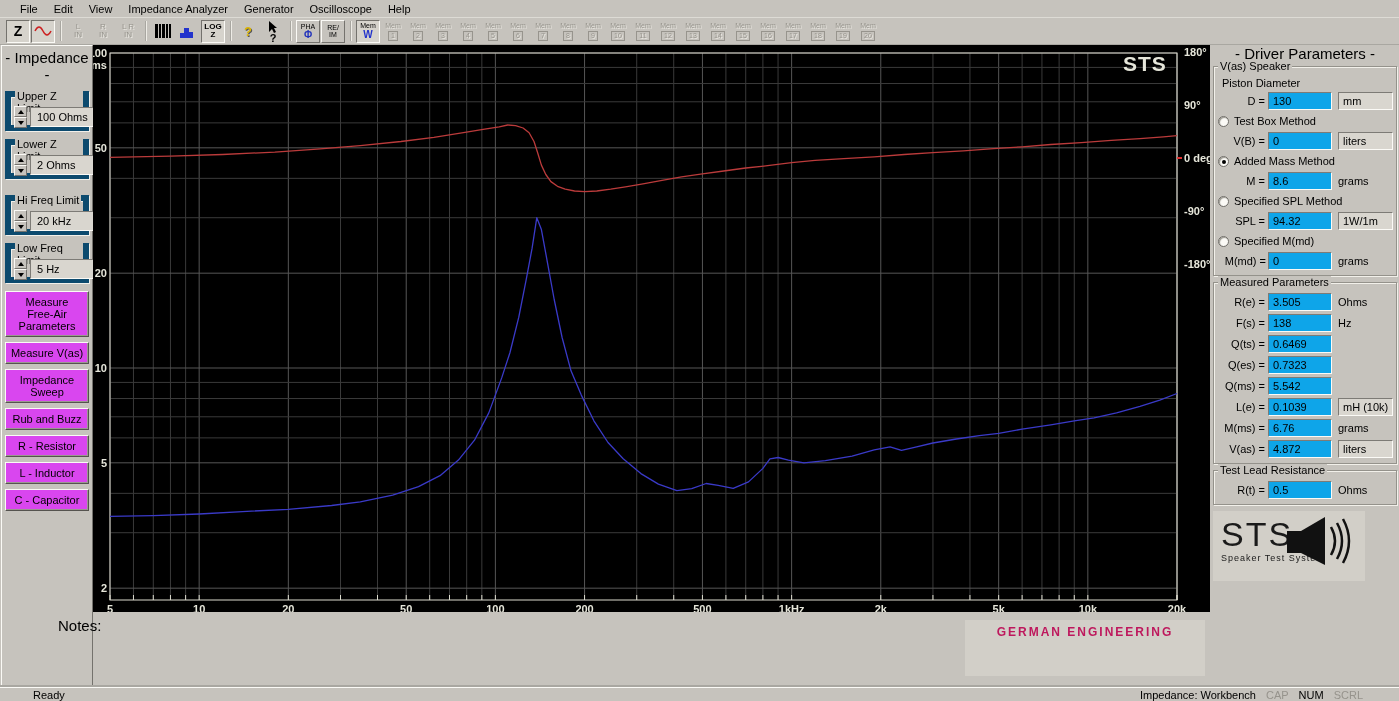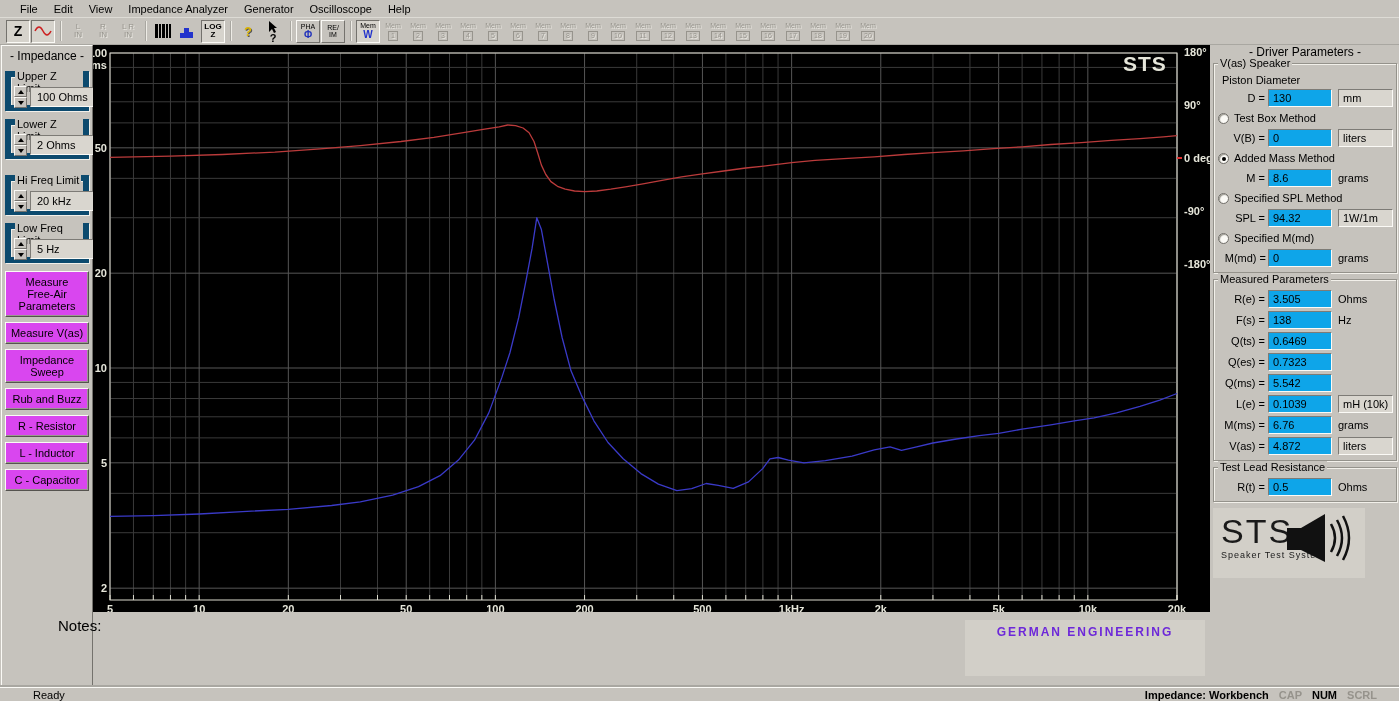--- a/index.html
+++ b/index.html
@@ -27,21 +27,21 @@
   .two-line { white-space:pre-line; }
   .mem-num { display:inline-block; border:1px solid #97948d; padding:0 2px; font-size:7px; line-height:8px; margin-top:1px; }
   .phi { color:#2233bb; font-weight:bold; font-size:10px; line-height:10px; }
   .memw { color:#2233cc; font-weight:bold; font-size:10px; line-height:10px; }
   .help-q { color:#dcb400; font-weight:bold; font-size:13px; line-height:13px; text-shadow:1px 1px 0 #555; }
   .mem-group { display:flex; }
 
   
   .sidebar { position:absolute; left:1px; top:45px; width:92px; height:641px; background:#c6c3bd;
              border:1px solid; border-color:#fbfaf6 #74726d #74726d #fbfaf6; padding-top:3px; }
-  .panel-title { text-align:center; font-size:12px; color:#000; margin-bottom:4px; }
+  .panel-title { text-align:center; font-size:15px; color:#000; margin-bottom:4px; }
   .sgroup { position:relative; margin:8px 3px 4px 3px; height:40px;
             border:6px solid #0c4a6e; box-shadow:inset 1px 1px 0 #f2f0ea, 1px 1px 0 #f2f0ea; }
   .legend { position:absolute; top:-7px; left:4px; background:#c6c3bd; padding:0 2px; font-size:11px; }
   .spin { position:absolute; left:3px; top:9px; width:13px; height:22px; display:flex; flex-direction:column; }
   .spin-b { flex:1; background:#c6c3bd; border:1px solid; border-color:#fbfaf6 #74726d #74726d #fbfaf6;
             display:flex; align-items:center; justify-content:center; }
   .tri-up { width:0; height:0; border-left:3px solid transparent; border-right:3px solid transparent; border-bottom:4px solid #000; }
   .tri-dn { width:0; height:0; border-left:3px solid transparent; border-right:3px solid transparent; border-top:4px solid #000; }
   .field { position:absolute; left:19px; top:10px; width:64px; height:20px; background:#d9d6cf;
            border:1px solid; border-color:#7d7b76 #fbfaf6 #fbfaf6 #7d7b76;
@@ -80,28 +80,28 @@
   .sts-speaker { position:absolute; right:8px; top:4px; }
 
   
   .notes-label { position:absolute; left:58px; top:617px; font-size:15px; color:#000; }
   .gz-logo { position:absolute; left:965px; top:620px; width:240px; height:56px; background:#d2cfc8;
              text-align:center; padding-top:4px; }
   .gz-main { font-family:"Liberation Serif", serif; font-style:italic; font-weight:bold; font-size:25px;
              line-height:26px; letter-spacing:1px; color:#fbfaf6;
              -webkit-text-stroke:1.3px #1a1a1a; text-stroke:1.3px #1a1a1a; white-space:nowrap; }
   .gz-reg { font-size:9px; vertical-align:super; -webkit-text-stroke:0.6px #1a1a1a; }
-  .gz-sub { font-size:12px; font-weight:bold; letter-spacing:2px; color:#6d28d9; margin-top:1px; }
+  .gz-sub { font-size:12px; font-weight:bold; letter-spacing:2px; color:#be185d; margin-top:1px; }
 
   
   .statusbar { position:absolute; left:0; top:687px; width:1399px; height:14px; background:#c6c3bd;
                border-top:1px solid #fbfaf6; box-shadow:0 -2px 0 #a9a7a1; font-size:11px; color:#000;
                display:flex; align-items:center; }
   .status-ready { padding-left:8px;margin-left:25px; }
-  .status-right { margin-left:auto; display:flex; padding-right:22px;font-weight:bold; }
+  .status-right { margin-left:auto; display:flex; padding-right:36px; }
   .skey { margin-left:10px; }
   .skey.dim { color:#96938c; }
 </style>
 </head>
 <body>
 
 <div class="win">
 
   <div class="menubar">
     <span class="menu-item">File</span>

